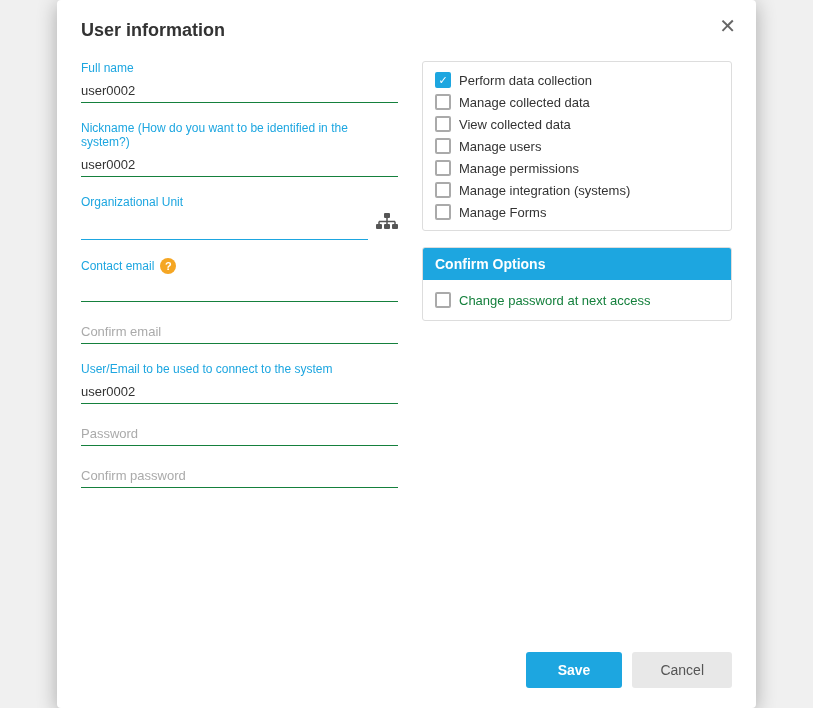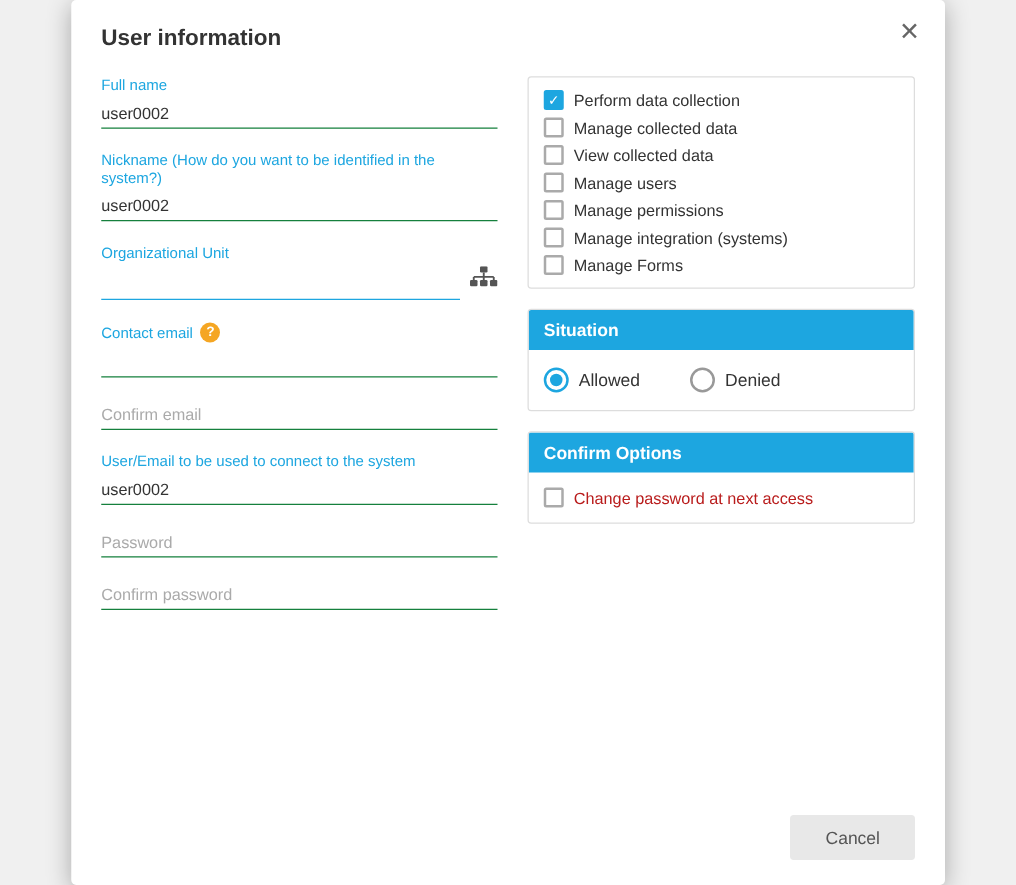--- a/index.html
+++ b/index.html
@@ -191,21 +191,21 @@
 
     
     .security-body {
       padding: 12px 12px;
     }
     .security-item {
       display: flex;
       align-items: center;
       gap: 8px;
       font-size: 13px;
-      color: #b91c1c;
+      color: #15803d;
     }
 
     
     .modal-footer {
       position: absolute;
       bottom: 20px;
       right: 24px;
       display: flex;
       gap: 10px;
     }
@@ -325,45 +325,31 @@
               <span class="checkbox-custom"></span>
               <span>Manage integration (systems)</span>
             </div>
             <div class="permission-item">
               <span class="checkbox-custom"></span>
               <span>Manage Forms</span>
             </div>
           </div>
       </div>
 
-      <div class="card">
-        <div class="card-header">Situation</div>
-        <div class="situation-body" id="situation-options">
-        <div class="radio-item">
-              <span class="radio-outer selected">
-                <span class="radio-inner"></span>
-              </span>
-              <span>Allowed</span>
-            </div>
-            <div class="radio-item">
-              <span class="radio-outer denied"></span>
-              <span>Denied</span>
-            </div>
-          </div>
-      </div>
 
       <div class="card">
         <div class="card-header">Confirm Options</div>
         <div class="security-body" id="security-list">
         <div class="security-item">
               <span class="checkbox-custom"></span>
               <span>Change password at next access</span>
             </div>
           </div>
       </div>
 
     </div>
   </div>
 
   <div class="modal-footer">
+    <button class="btn-save">Save</button>
     <button class="btn-cancel">Cancel</button>
   </div>
 </div>
 
 </body></html>

